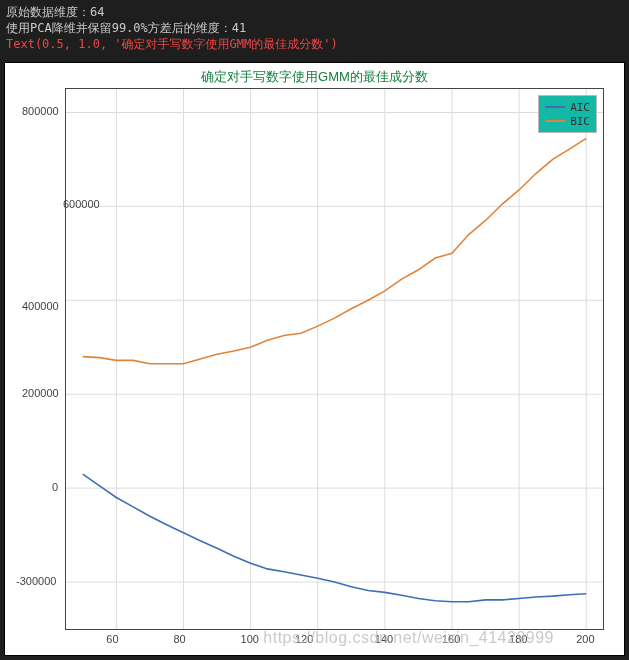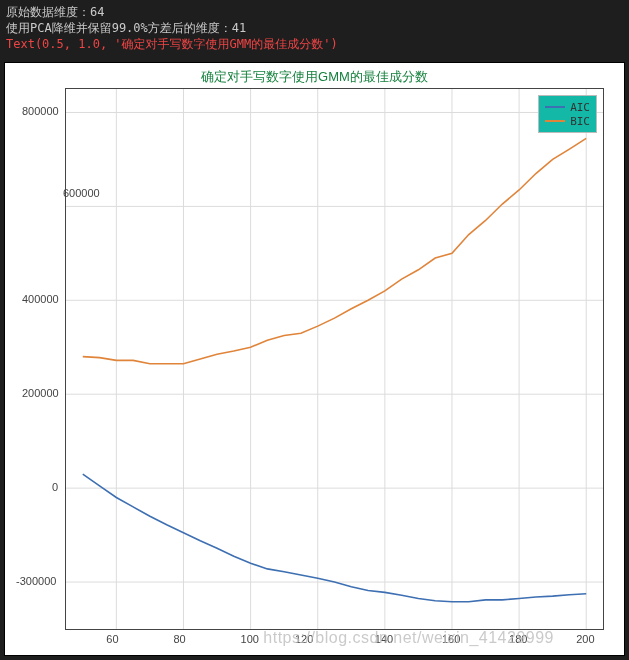--- a/index.html
+++ b/index.html
@@ -54,22 +54,22 @@
           <span>AIC</span>
         </div>
         <div class="row">
           <span class="swatch" id="sw-bic" style="border-top-color: rgb(224, 132, 58);"></span>
           <span>BIC</span>
         </div>
       </div>
     <div class="ytick" style="top: 486.043px; left: -50px; position: absolute;">-300000</div>
         <div class="ytick" style="top: 392.13px; left: -14px; position: absolute;">0</div>
         <div class="ytick" style="top: 298.217px; left: -44px; position: absolute;">200000</div>
-        <div class="ytick" style="top: 204px; left: -44px; position: absolute; text-align: right;">400000</div>
-        <div class="ytick" style="top: 98px; left: -44px; position: absolute; padding-left: 41px;">600000</div>
+        <div class="ytick" style="top: 211px; left: -44px; position: absolute; text-align: right;">400000</div>
+        <div class="ytick" style="top: 109px; left: -44px; position: absolute; padding-left: 41px;">600000</div>
         <div class="ytick" style="top: 16.4783px; left: -44px; position: absolute;">800000</div>
         <div class="xtick" style="left: 40.3438px; top: 544px;">60</div>
         <div class="xtick" style="left: 107.469px; top: 544px;">80</div>
         <div class="xtick" style="left: 174.594px; top: 544px;">100</div>
         <div class="xtick" style="left: 229px; top: 544px;">120</div>
         <div class="xtick" style="left: 308.844px; top: 544px;">140</div>
         <div class="xtick" style="left: 375.969px; top: 544px;">160</div>
         <div class="xtick" style="left: 443.094px; top: 544px;">180</div>
         <div class="xtick" style="left: 510.219px; top: 544px;">200</div>
       </div>

